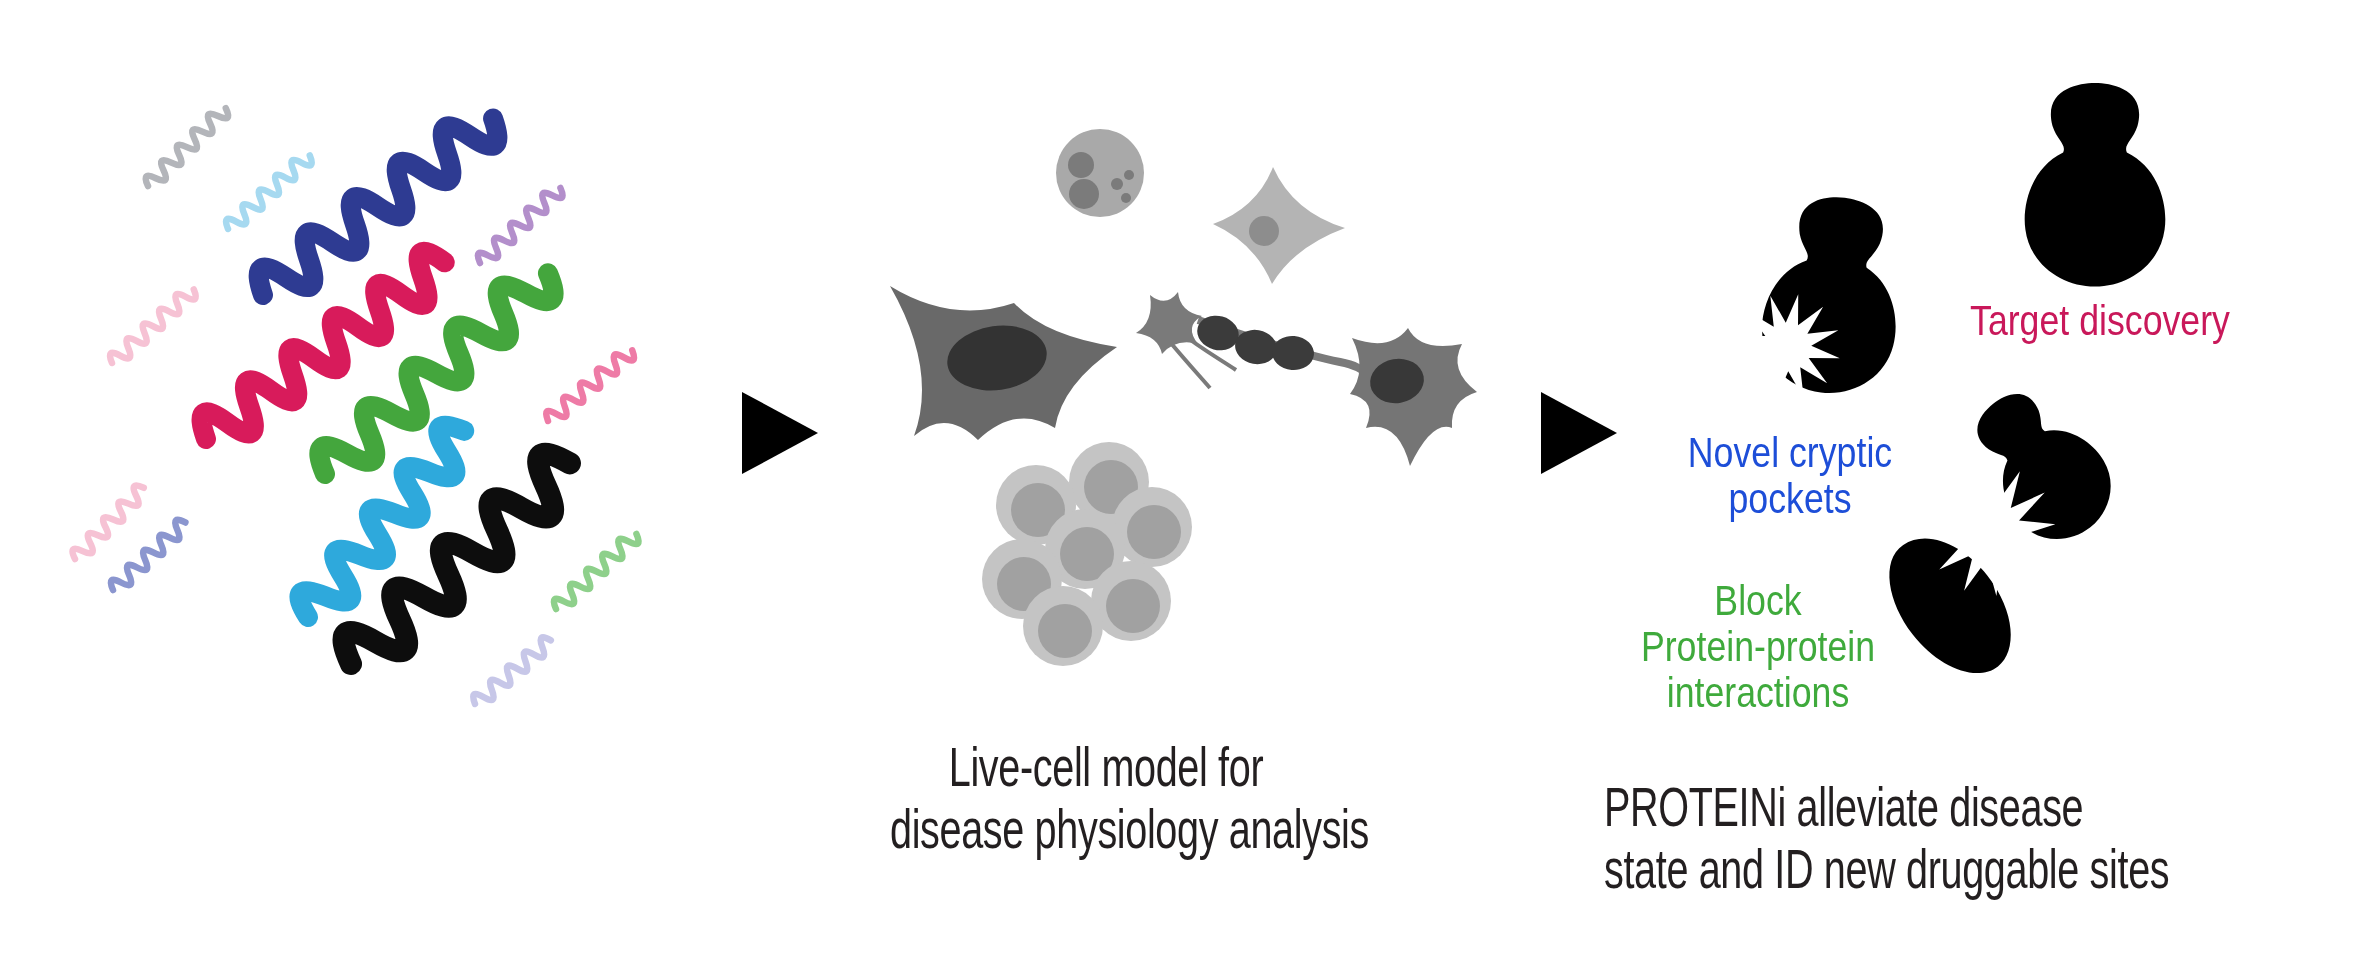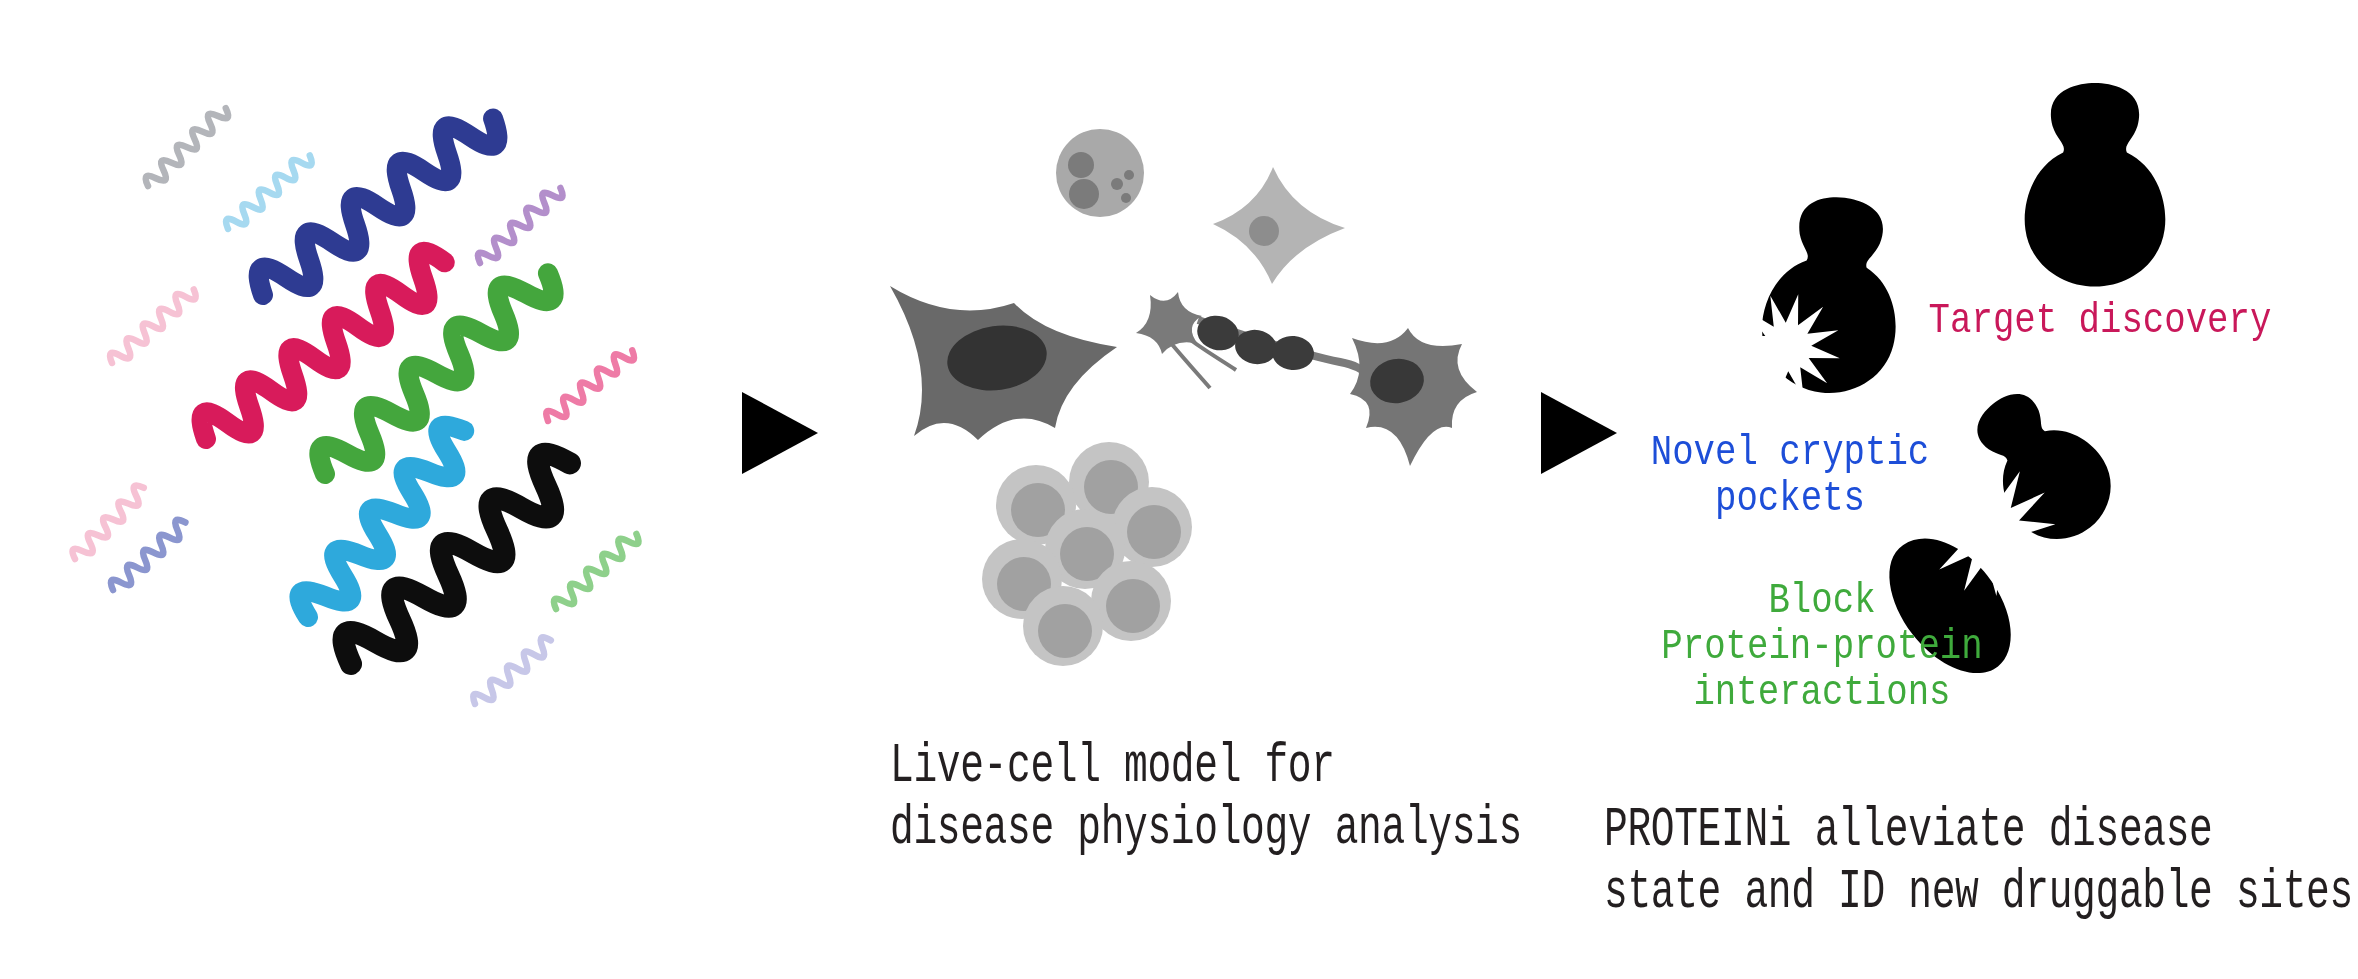--- a/index.html
+++ b/index.html
@@ -1,21 +1,21 @@
 <!DOCTYPE html>
 <html><head>
 <meta charset="utf-8">
 <style>
   html,body{margin:0;padding:0;background:#ffffff;}
   .canvas{
     position:relative;
     width:2358px;height:979px;
     background:#ffffff;
     overflow:hidden;
-    font-family:Liberation Mono, monospace;
+    font-family:Liberation Sans, sans-serif;
   }
   .canvas svg{position:absolute;left:0;top:0;}
   .caption{
     position:absolute;
     text-align:center;
     font-size:55px;
     line-height:62px;
     letter-spacing:-0.5px;
     color:#231f20;
     white-space:nowrap;
@@ -150,36 +150,36 @@
       </div>
   </div>
 
   <div class="annot" style="left: 1590px; top: 430px; width: 400px; color: #1d4ed8;">
     <div class="squeeze">
       <div>Novel cryptic</div>
       <div>pockets</div>
     </div>
   </div>
 
-  <div class="annot" style="left: 1622px; top: 578px; width: 400px; color: rgb(63, 170, 60);">
+  <div class="annot" style="left: 1558px; top: 578px; width: 400px; color: rgb(63, 170, 60);">
     <div class="squeeze">
       <div>Block</div>
       <div>Protein-protein</div>
       <div>interactions</div>
     </div>
   </div>
 
 
   <div class="caption" style="left: 806px; top: 736px; width: 600px; color: rgb(35, 31, 32);">
     <div class="squeeze">
       <div>Live-cell model for</div>
       <div>disease physiology analysis</div>
     </div>
   </div>
 
-  <div class="caption" style="left: 1520px; top: 776px; width: 600px; color: rgb(35, 31, 32); margin-top: 24px;">
+  <div class="caption" style="left: 1520px; top: 776px; width: 600px; color: rgb(35, 31, 32);">
     <div class="squeeze">
       <div>PROTEINi alleviate disease</div>
       <div>state and ID new druggable sites</div>
     </div>
   </div>
 
 </div>
 
 </body></html>

